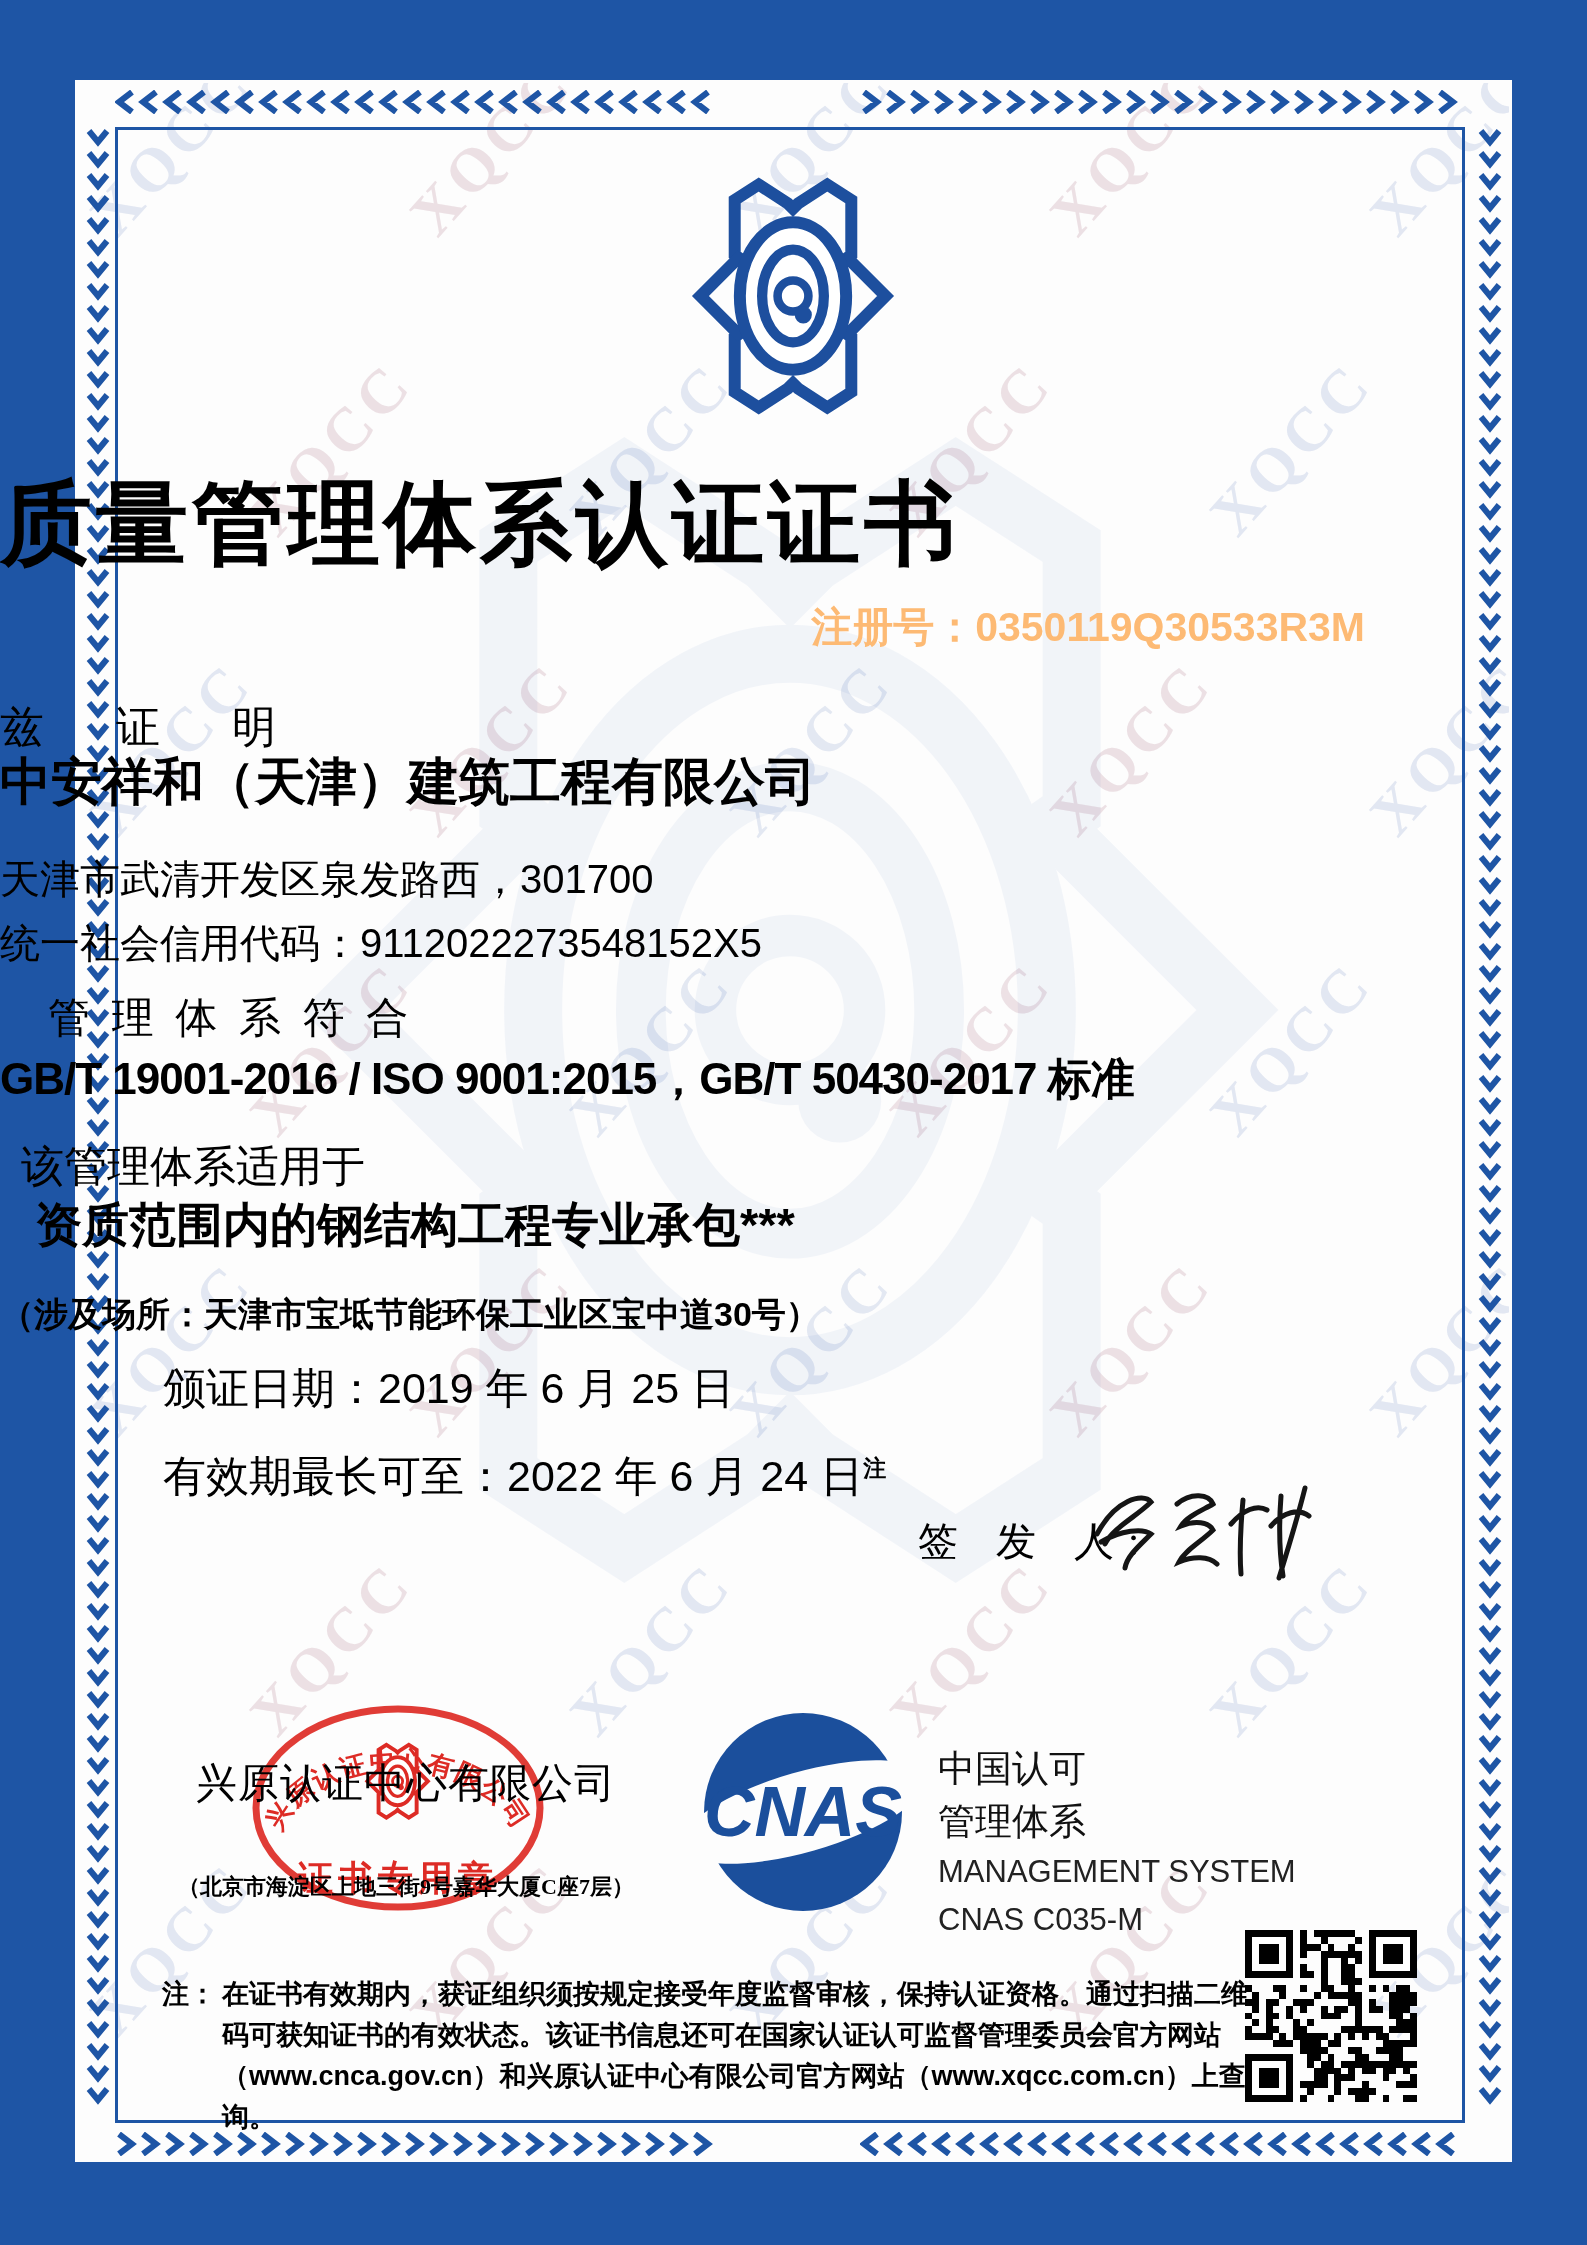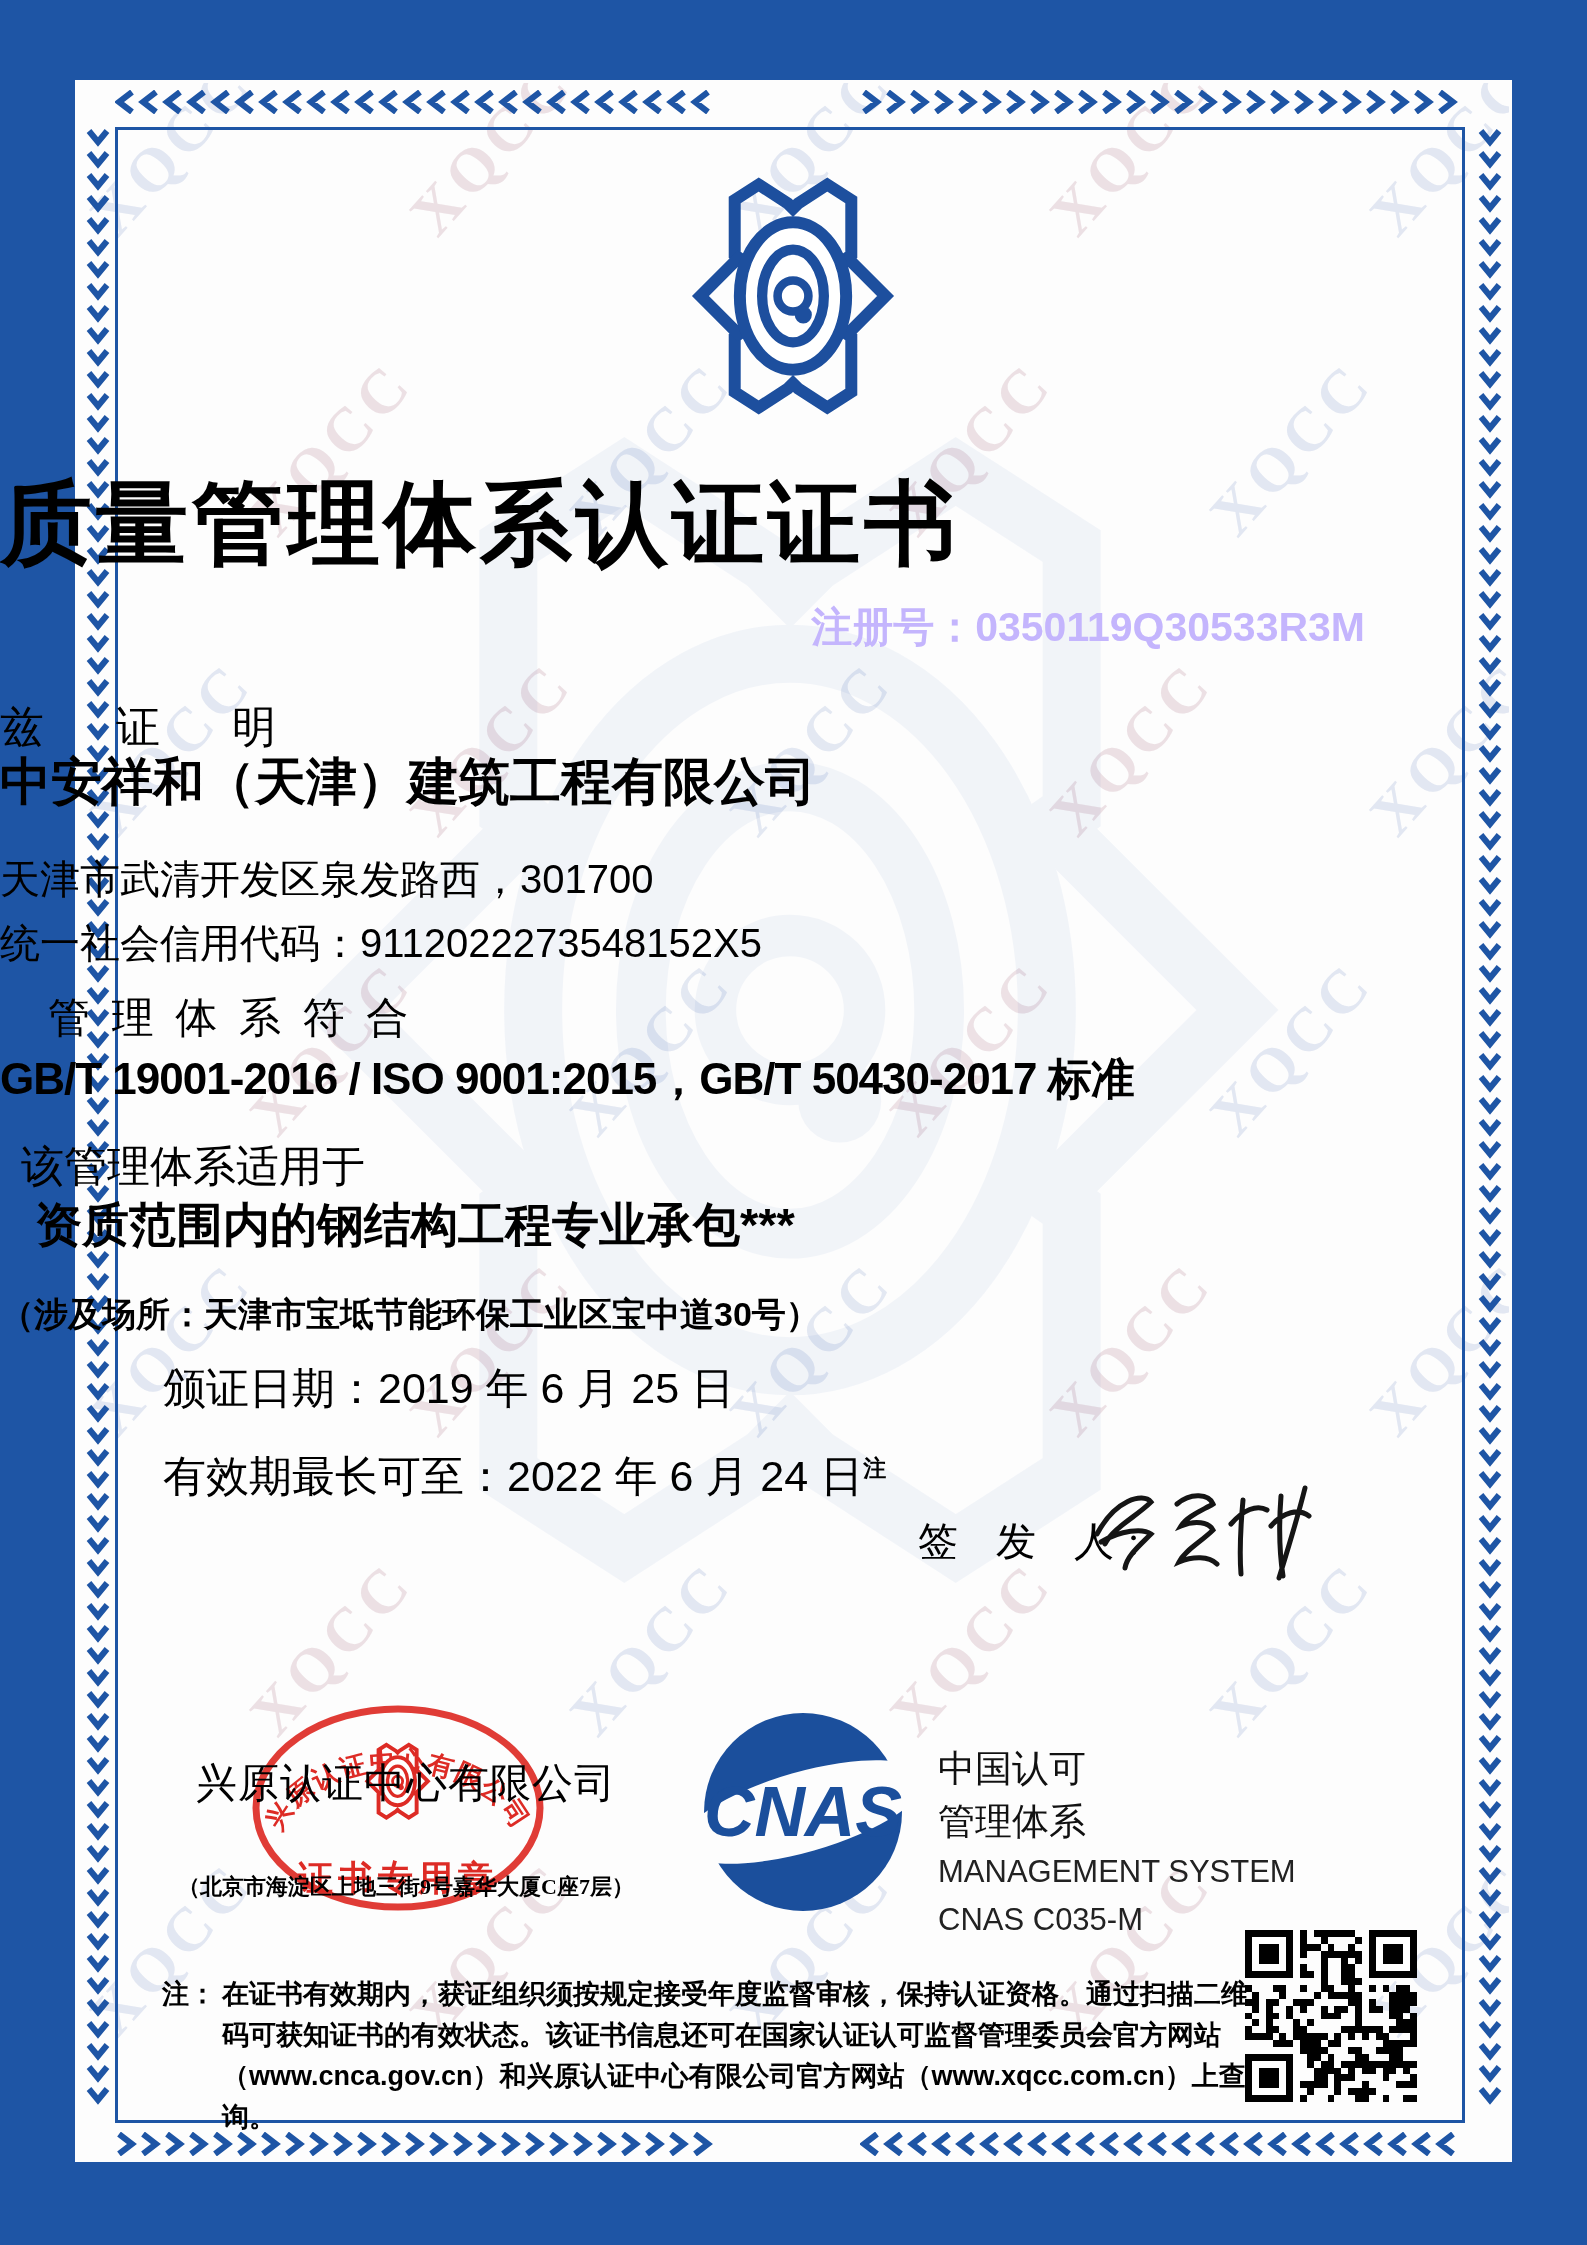--- a/index.html
+++ b/index.html
@@ -9,21 +9,21 @@
   .wm-layer{position:absolute;left:78px;top:83px;width:1431px;height:2076px;overflow:hidden;z-index:2;}
   .wm{position:absolute;font-family:"Liberation Serif",serif;font-weight:bold;font-size:62px;
       letter-spacing:6px;transform:rotate(-48deg);user-select:none;}
   .bigwm{position:absolute;left:290px;top:430px;z-index:2;opacity:.05;color:#2a5cb0;}
   .innerline{position:absolute;left:115px;top:127px;width:1344px;height:1990px;
              border:3px solid #1e55a5;z-index:3;}
   .chev{position:absolute;z-index:3;line-height:0;}
   .abs{position:absolute;z-index:5;}
   .c{position:absolute;left:0;width:100%;z-index:5;}
   .title{top:462px;font-size:92px;font-weight:900;letter-spacing:4px;color:#000;}
-  .reg{position:absolute;top:600px;right:222px;font-size:41px;font-weight:bold;z-index:5;color:#c4b5fd;margin-left:48px;}
+  .reg{position:absolute;top:600px;right:222px;font-size:41px;font-weight:bold;z-index:5;color:#fdba74;margin-left:48px;}
   .certify{top:698px;font-size:44px;letter-spacing:14px;font-weight:500;color:#000;}
   .company{top:748px;font-size:51px;font-weight:bold;color:#000;}
   .addr{top:852px;font-size:40px;color:#000;}
   .credit{top:916px;font-size:40px;color:#000;}
   .conform{top:990px;font-size:42px;letter-spacing:5px;font-weight:500;color:#000;padding-left:48px;}
   .standards{top:1050px;font-size:44px;font-weight:bold;letter-spacing:-1px;color:#000;}
   .scopehead{top:1138px;font-size:43px;color:#000;padding-left:21px;}
   .scope{top:1194px;font-size:47px;font-weight:bold;color:#000;margin-left:35px;}
   .sites{top:1292px;font-size:34px;font-weight:bold;color:#000;}
   .dates{position:absolute;left:163px;top:1348px;font-size:43px;line-height:80px;z-index:5;color:#000;}

